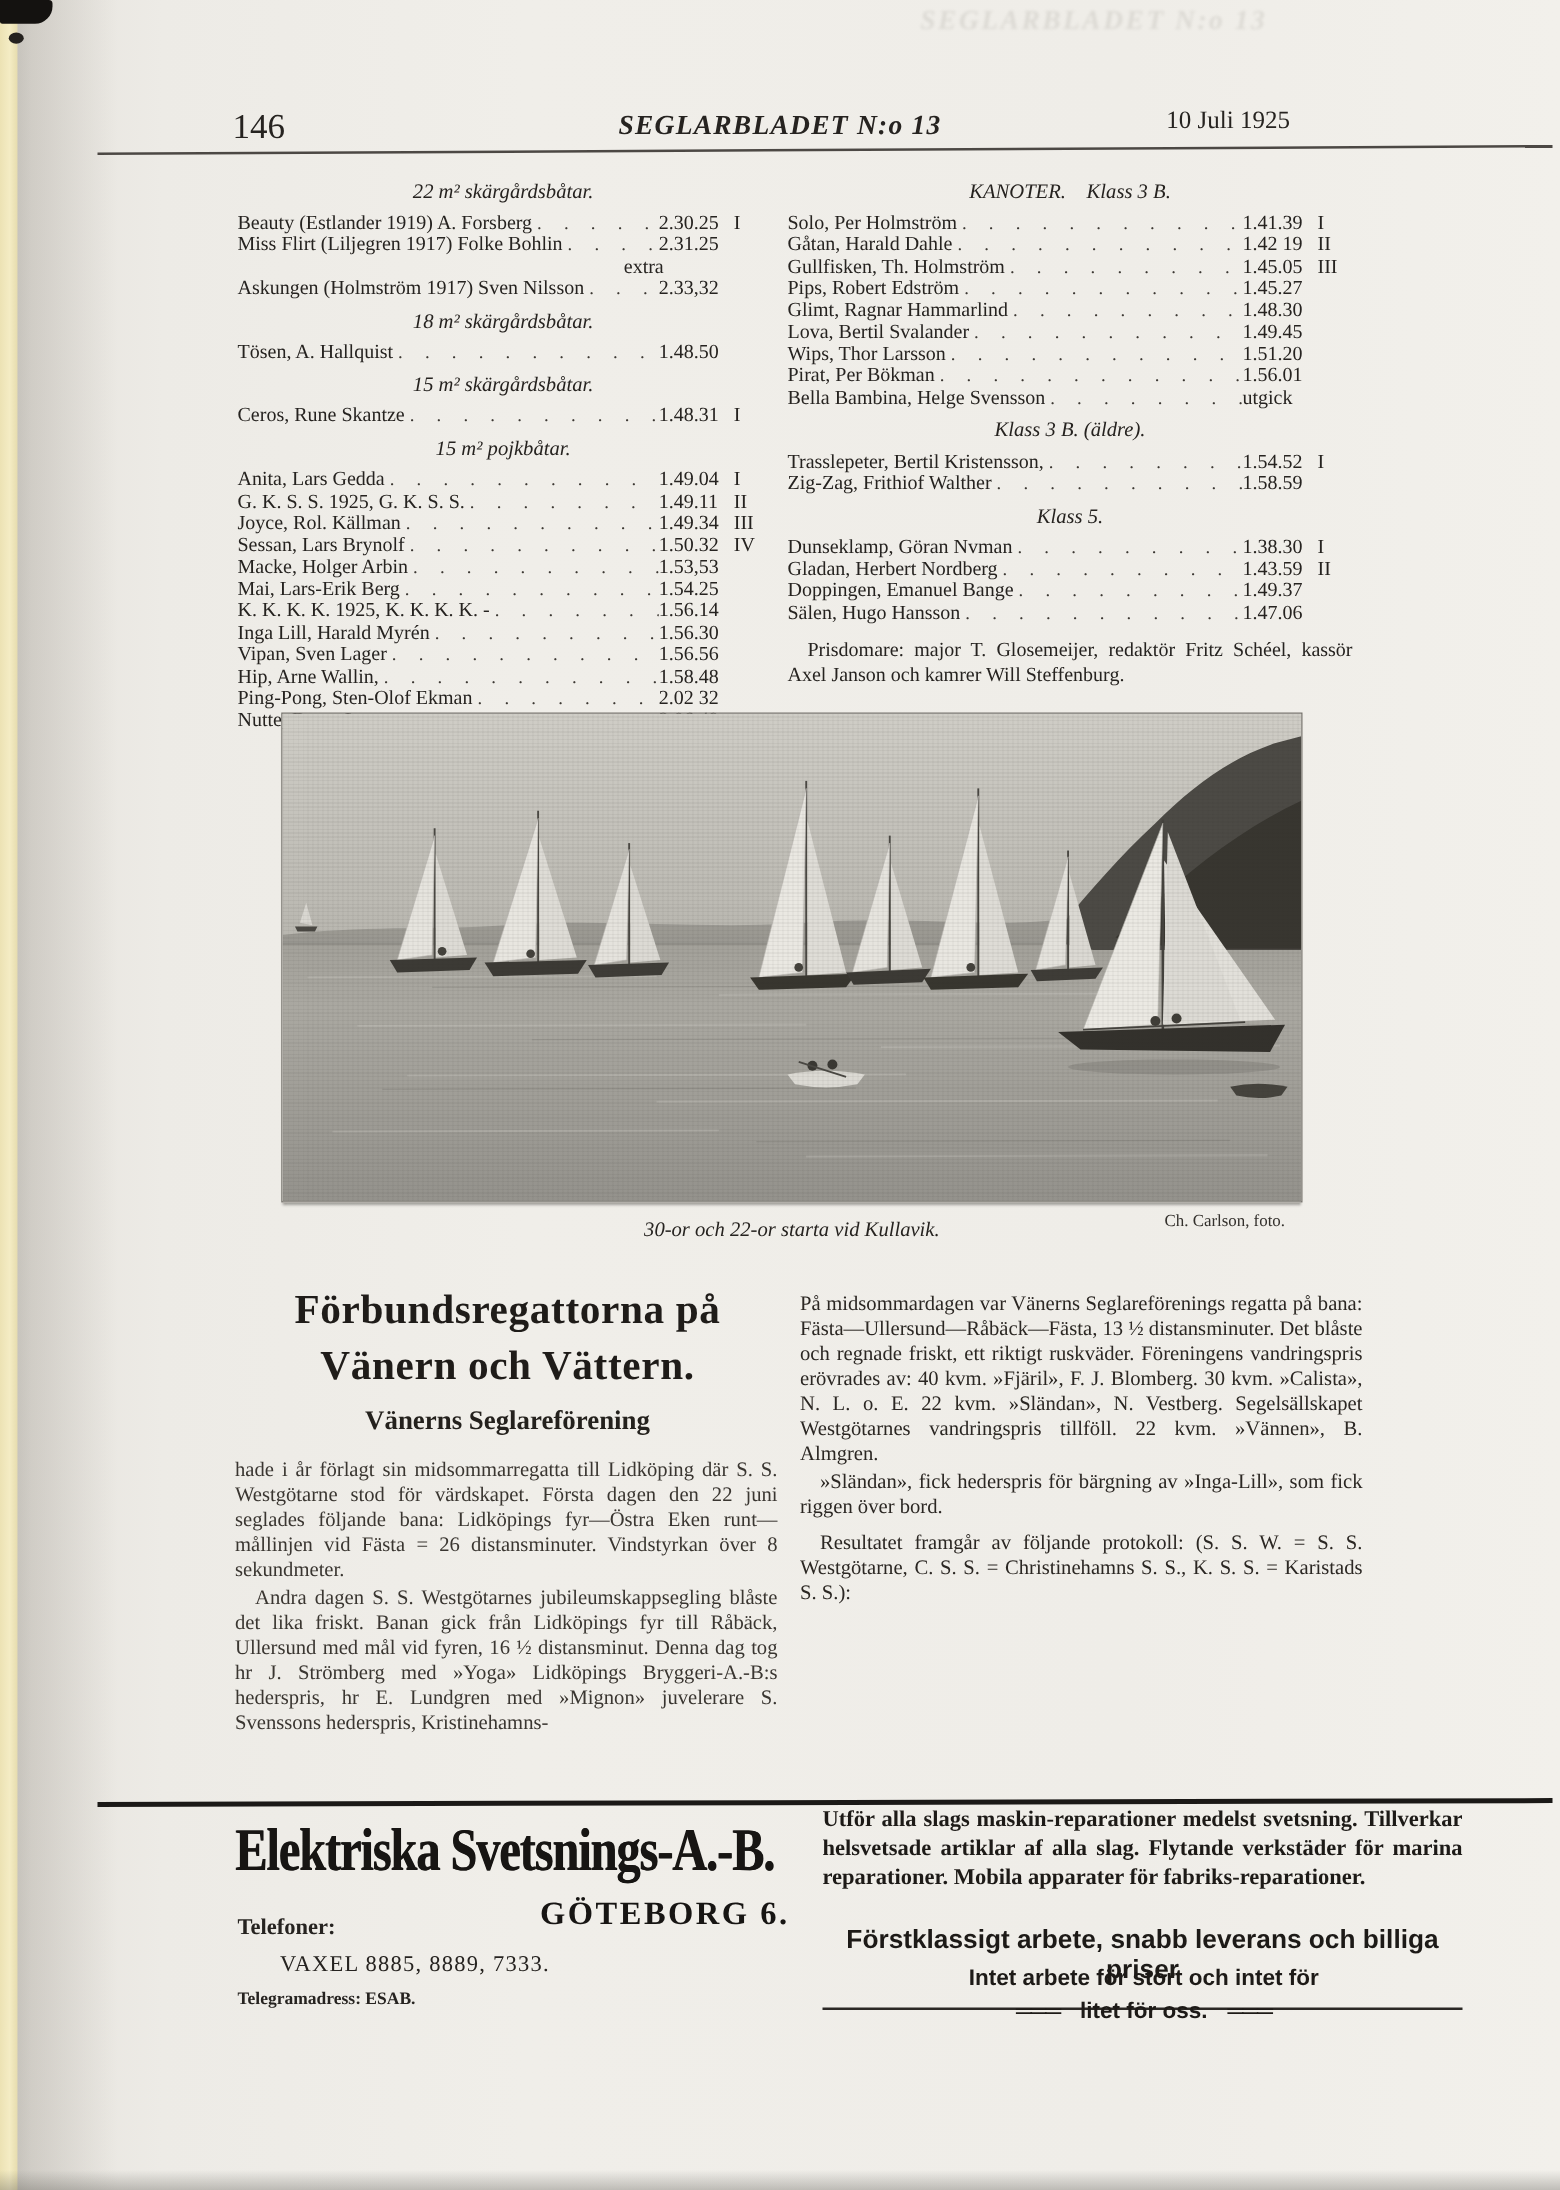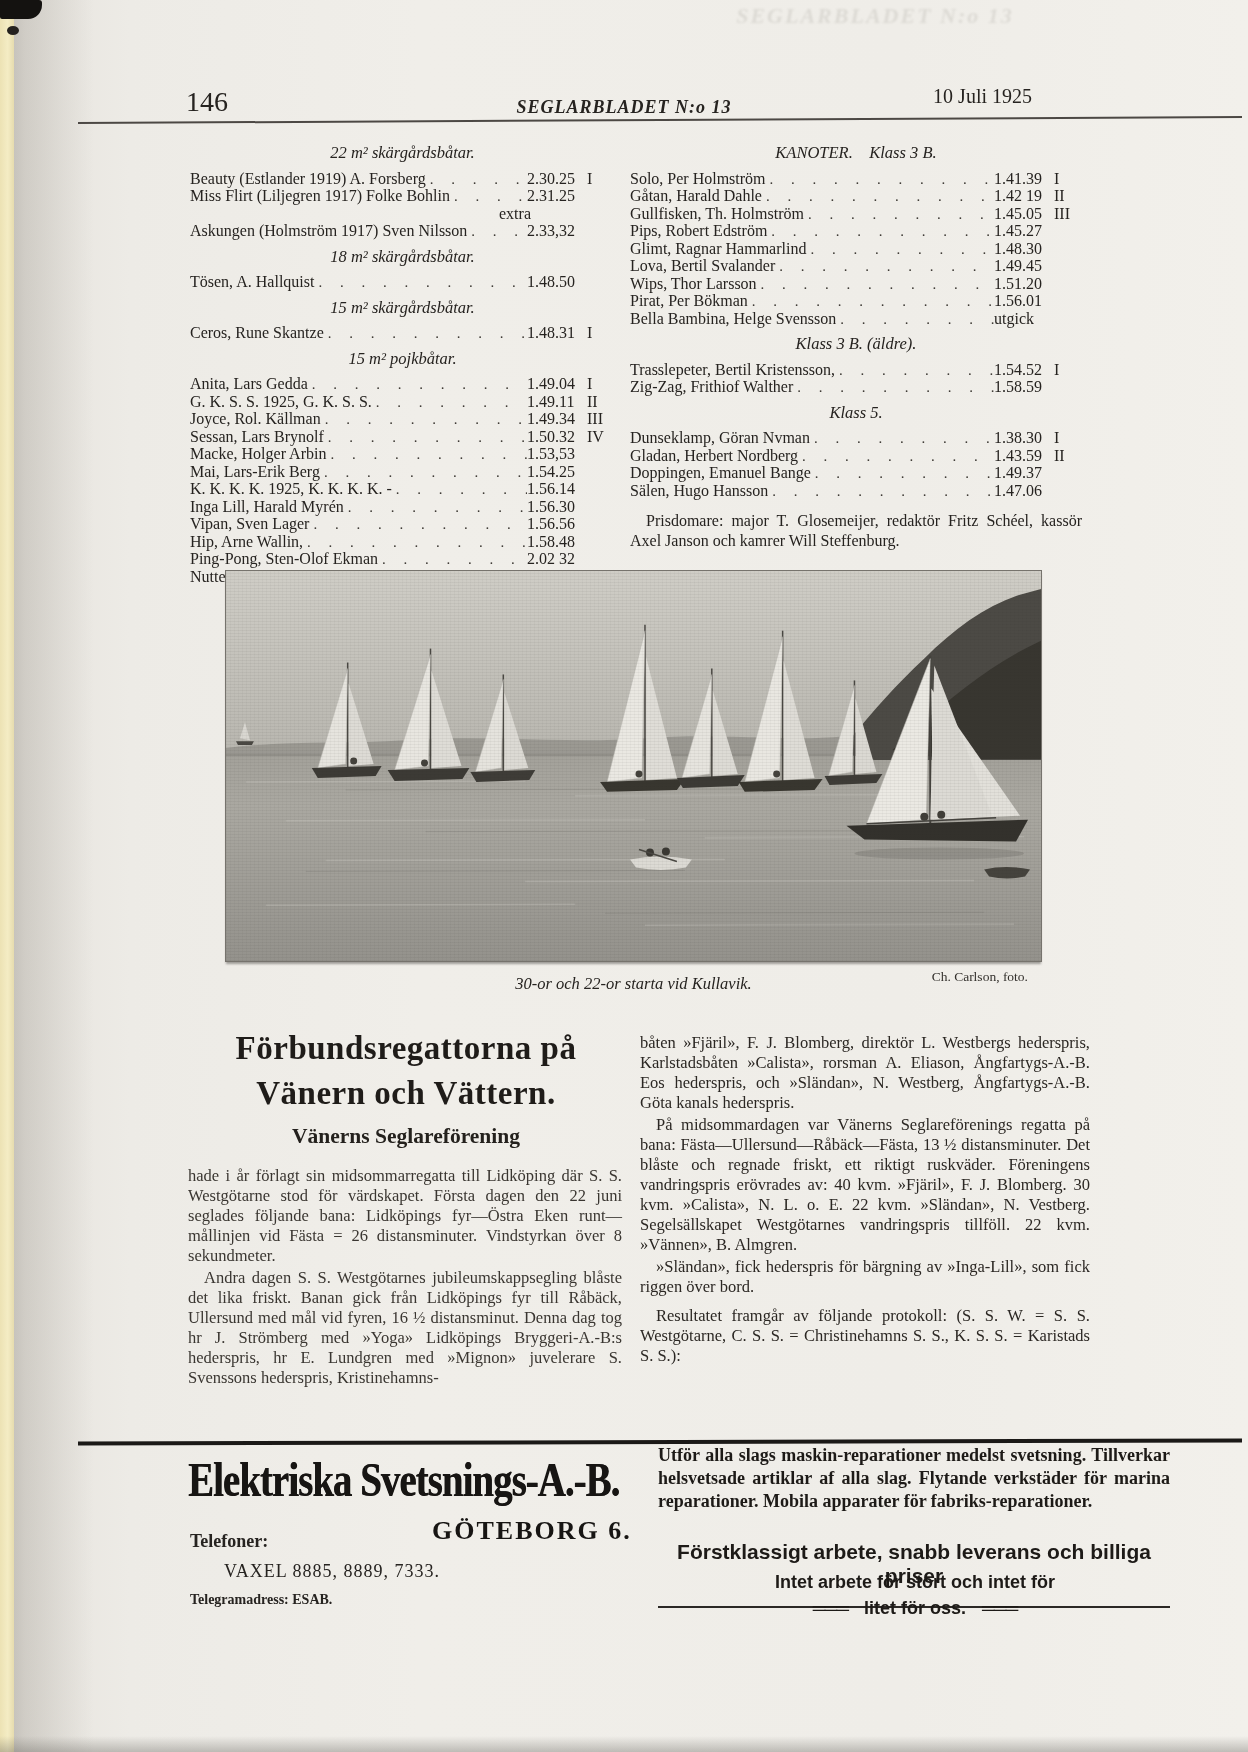--- a/index.html
+++ b/index.html
@@ -19,22 +19,22 @@
   .bottom-shade { position:absolute; left:0; bottom:0; width:100%; height:16px;
     background: linear-gradient(0deg,rgba(95,93,87,.35),rgba(95,93,87,0)); }
   .corner-blot { position:absolute; left:0; top:0; width:42px; height:19px; background:#141210;
     border-radius: 0 3px 14px 2px; }
   .corner-blot2 { position:absolute; left:7px; top:26px; width:12px; height:9px; background:#24211e; border-radius:50%; }
   .ghost-masthead { position:absolute; left:655px; top:3px; width:440px; text-align:center;
     font-style:italic; font-weight:bold; font-size:22px; letter-spacing:2px;
     color:#7b776e; opacity:.16; filter:blur(1.2px); }
   
   .page-number { position:absolute; left:186px; top:86px; font-size:28px; }
-  .masthead { position:absolute; left:0; right:0; top:97px; text-align:center;
-    font-style:italic; font-weight:bold; font-size:18px; letter-spacing:1px; }
+  .masthead { position:absolute; left:0; right:0; top:87px; text-align:center;
+    font-style:italic; font-weight:bold; font-size:22px; letter-spacing:1px; }
   .issue-date { position:absolute; right:216px; top:85px; font-size:20px; }
   .head-rule { position:absolute; left:78px; top:119px; width:1164px; height:2px;
     background:#4c4844; transform:rotate(-0.3deg); }
   
   .results-col { position:absolute; top:142px; font-size:16px; }
   #res-left  { left:190px; width:425px; }
   #res-right { left:630px; width:452px; }
   .sec-h { text-align:center; font-style:italic; font-size:16.5px; line-height:17.5px;
     margin:8px 0 8px; font-weight:normal; white-space:pre; }
   .results-col .sec-h:first-child { margin-top:2px; }
@@ -432,21 +432,20 @@
 <div class="art-title">
   <div>Förbundsregattorna på</div>
   <div>Vänern och Vättern.</div>
 </div>
 <div class="art-sub">Vänerns Seglareförening</div>
 <div class="art-col" id="art-left">
   <p>hade i år förlagt sin midsommarregatta till Lidköping där S. S. Westgötarne stod för värdskapet. Första dagen den 22 juni seglades följande bana: Lidköpings fyr—Östra Eken runt—mållinjen vid Fästa = 26 distansminuter. Vindstyrkan över 8 sekundmeter.</p>
   <p>Andra dagen S. S. Westgötarnes jubileumskappsegling blåste det lika friskt. Banan gick från Lidköpings fyr till Råbäck, Ullersund med mål vid fyren, 16 ½ distansminut. Denna dag tog hr J. Strömberg med »Yoga» Lidköpings Bryggeri-A.-B:s hederspris, hr E. Lundgren med »Mignon» juvelerare S. Svenssons hederspris, Kristinehamns-</p>
 </div>
 <div class="art-col" id="art-right">
-  <p>båten »Fjäril», F. J. Blomberg, direktör L. Westbergs hederspris, Karlstadsbåten »Calista», rorsman A. Eliason, Ångfartygs-A.-B. Eos hederspris, och »Sländan», N. Westberg, Ångfartygs-A.-B. Göta kanals hederspris.</p>
   <p>På midsommardagen var Vänerns Seglareförenings regatta på bana: Fästa—Ullersund—Råbäck—Fästa, 13 ½ distansminuter. Det blåste och regnade friskt, ett riktigt ruskväder. Föreningens vandringspris erövrades av: 40 kvm. »Fjäril», F. J. Blomberg. 30 kvm. »Calista», N. L. o. E. 22 kvm. »Sländan», N. Vestberg. Segelsällskapet Westgötarnes vandringspris tillföll. 22 kvm. »Vännen», B. Almgren.</p>
   <p>»Sländan», fick hederspris för bärgning av »Inga-Lill», som fick riggen över bord.</p>
   <p class="spaced">Resultatet framgår av följande protokoll: (S. S. W. = S. S. Westgötarne, C. S. S. = Christinehamns S. S., K. S. S. = Karistads S. S.):</p>
 </div>
 
 <div class="ad-rule"></div>
 <div class="ad-company">Elektriska Svetsnings-A.-B.</div>
 <div class="ad-goteborg">GÖTEBORG 6.</div>
 <div class="ad-phlabel">Telefoner:</div>
 <div class="ad-phones">VAXEL 8885, 8889, 7333.</div>

